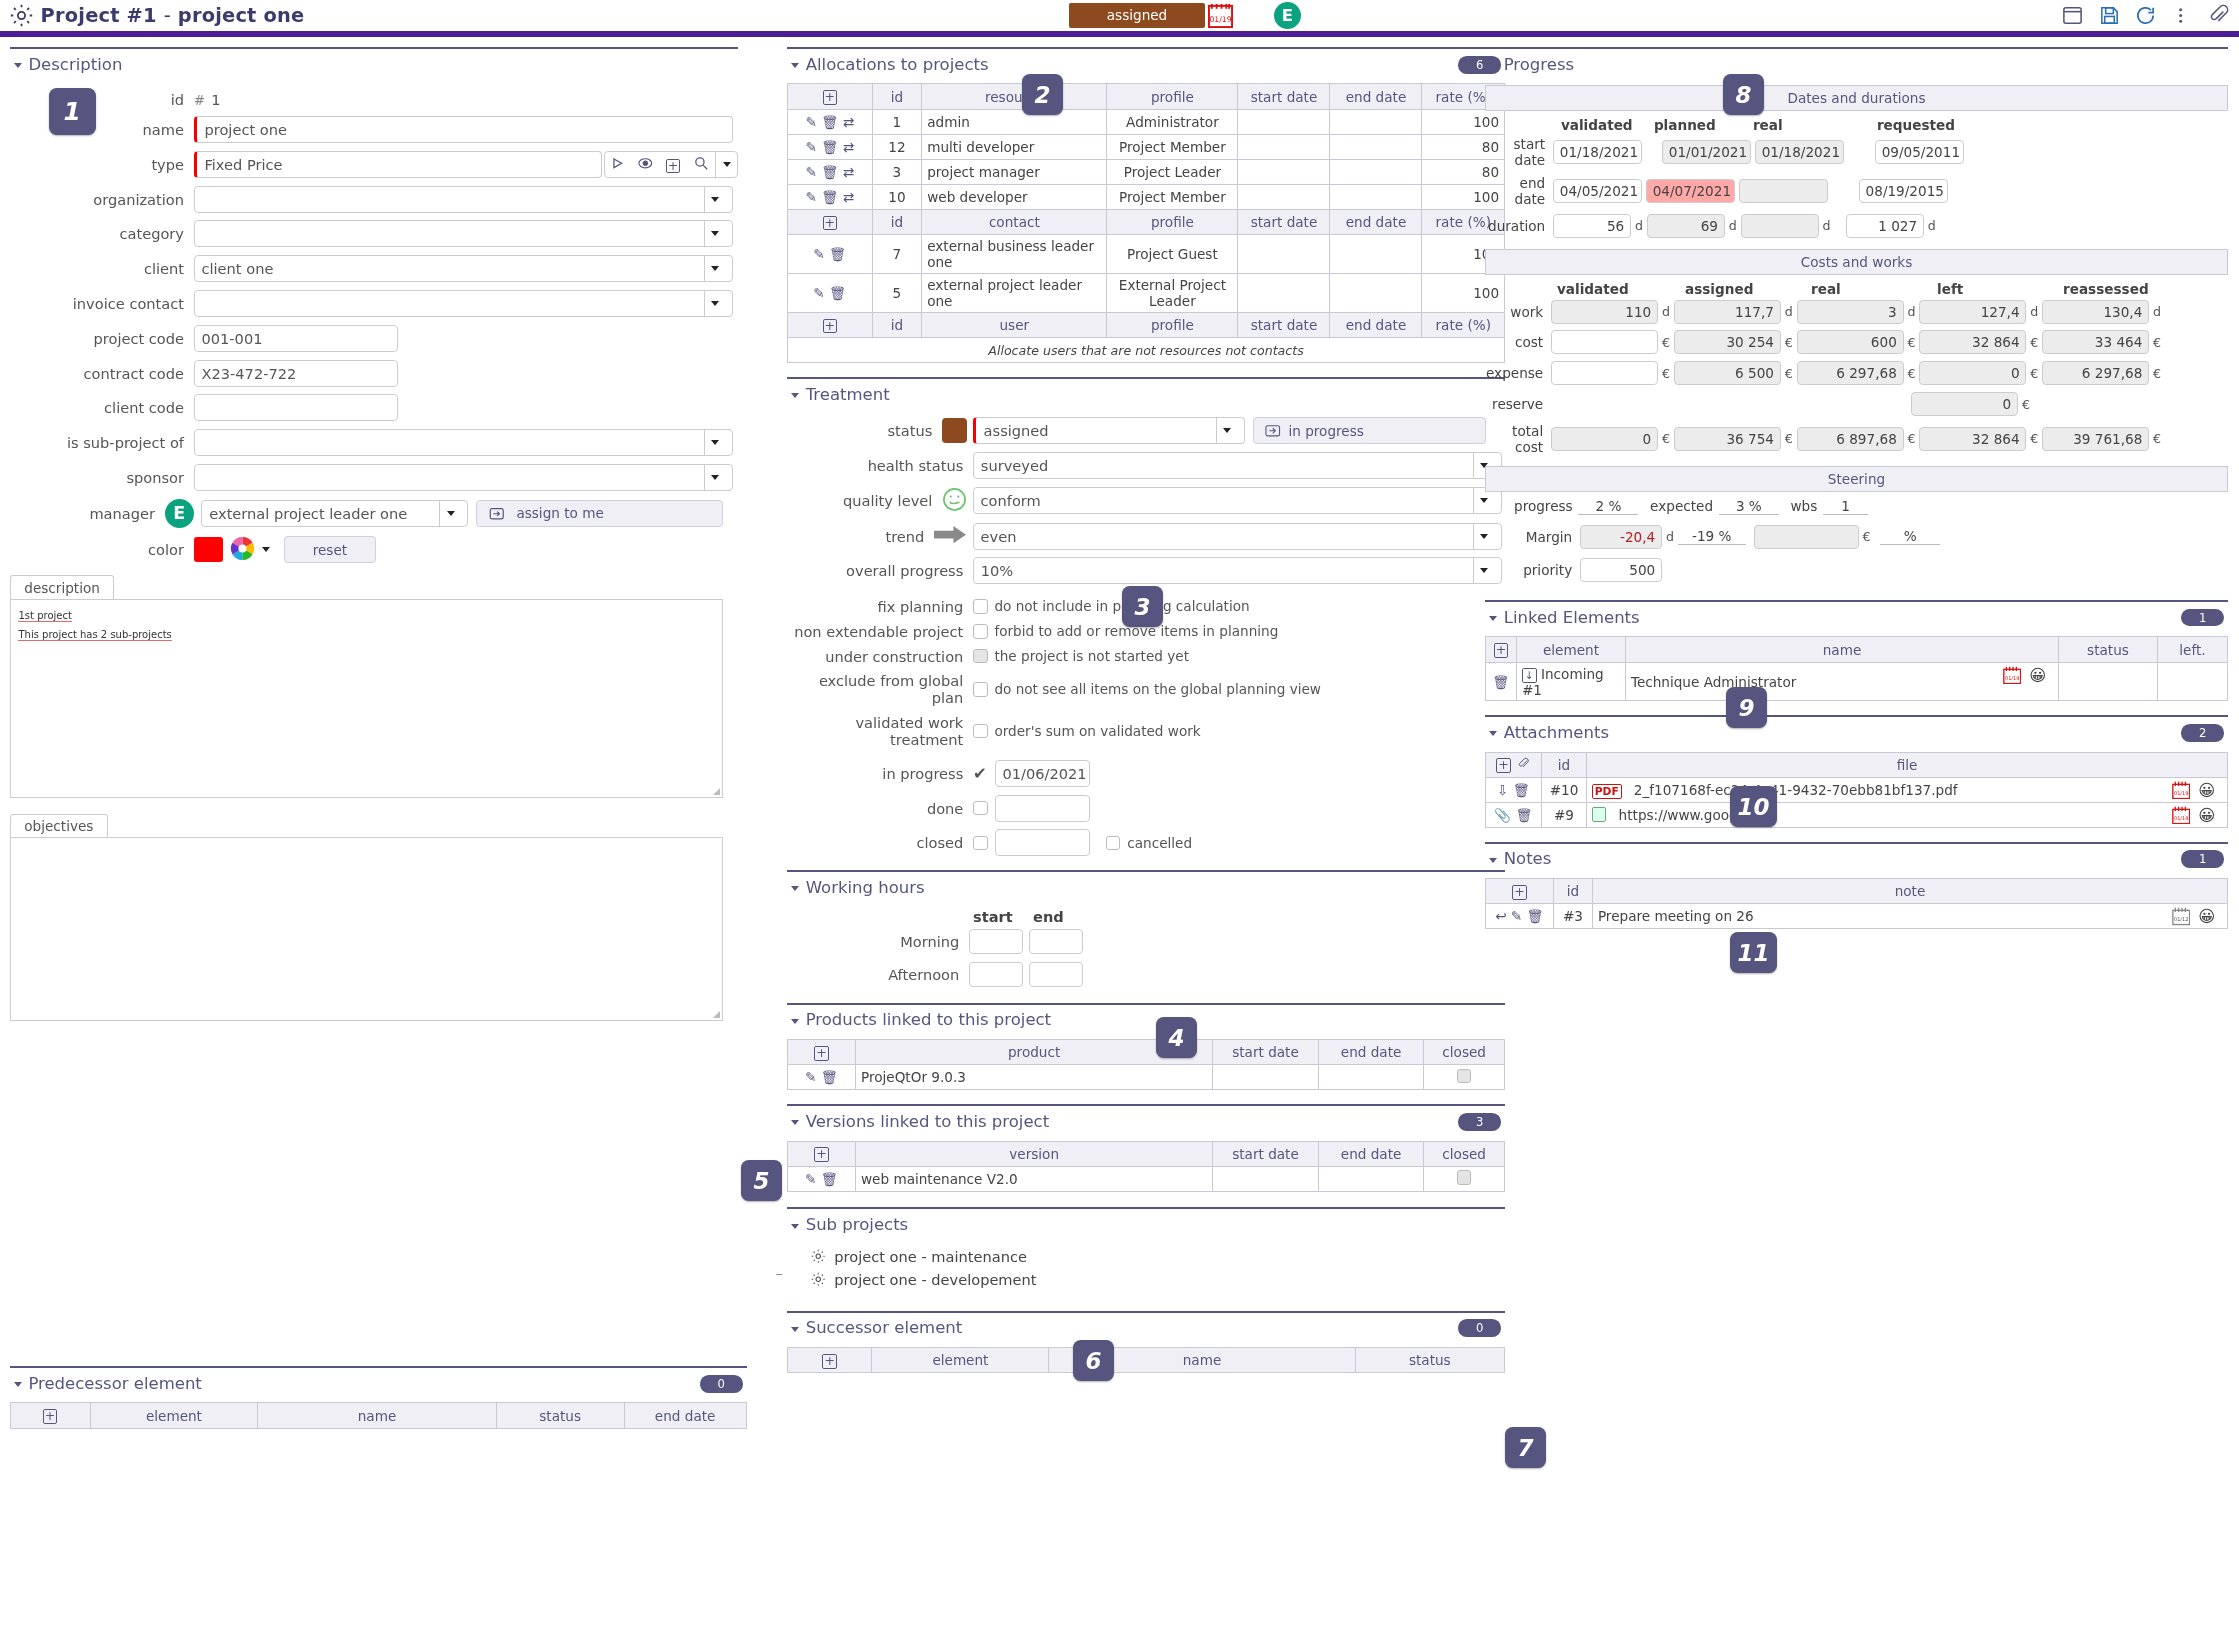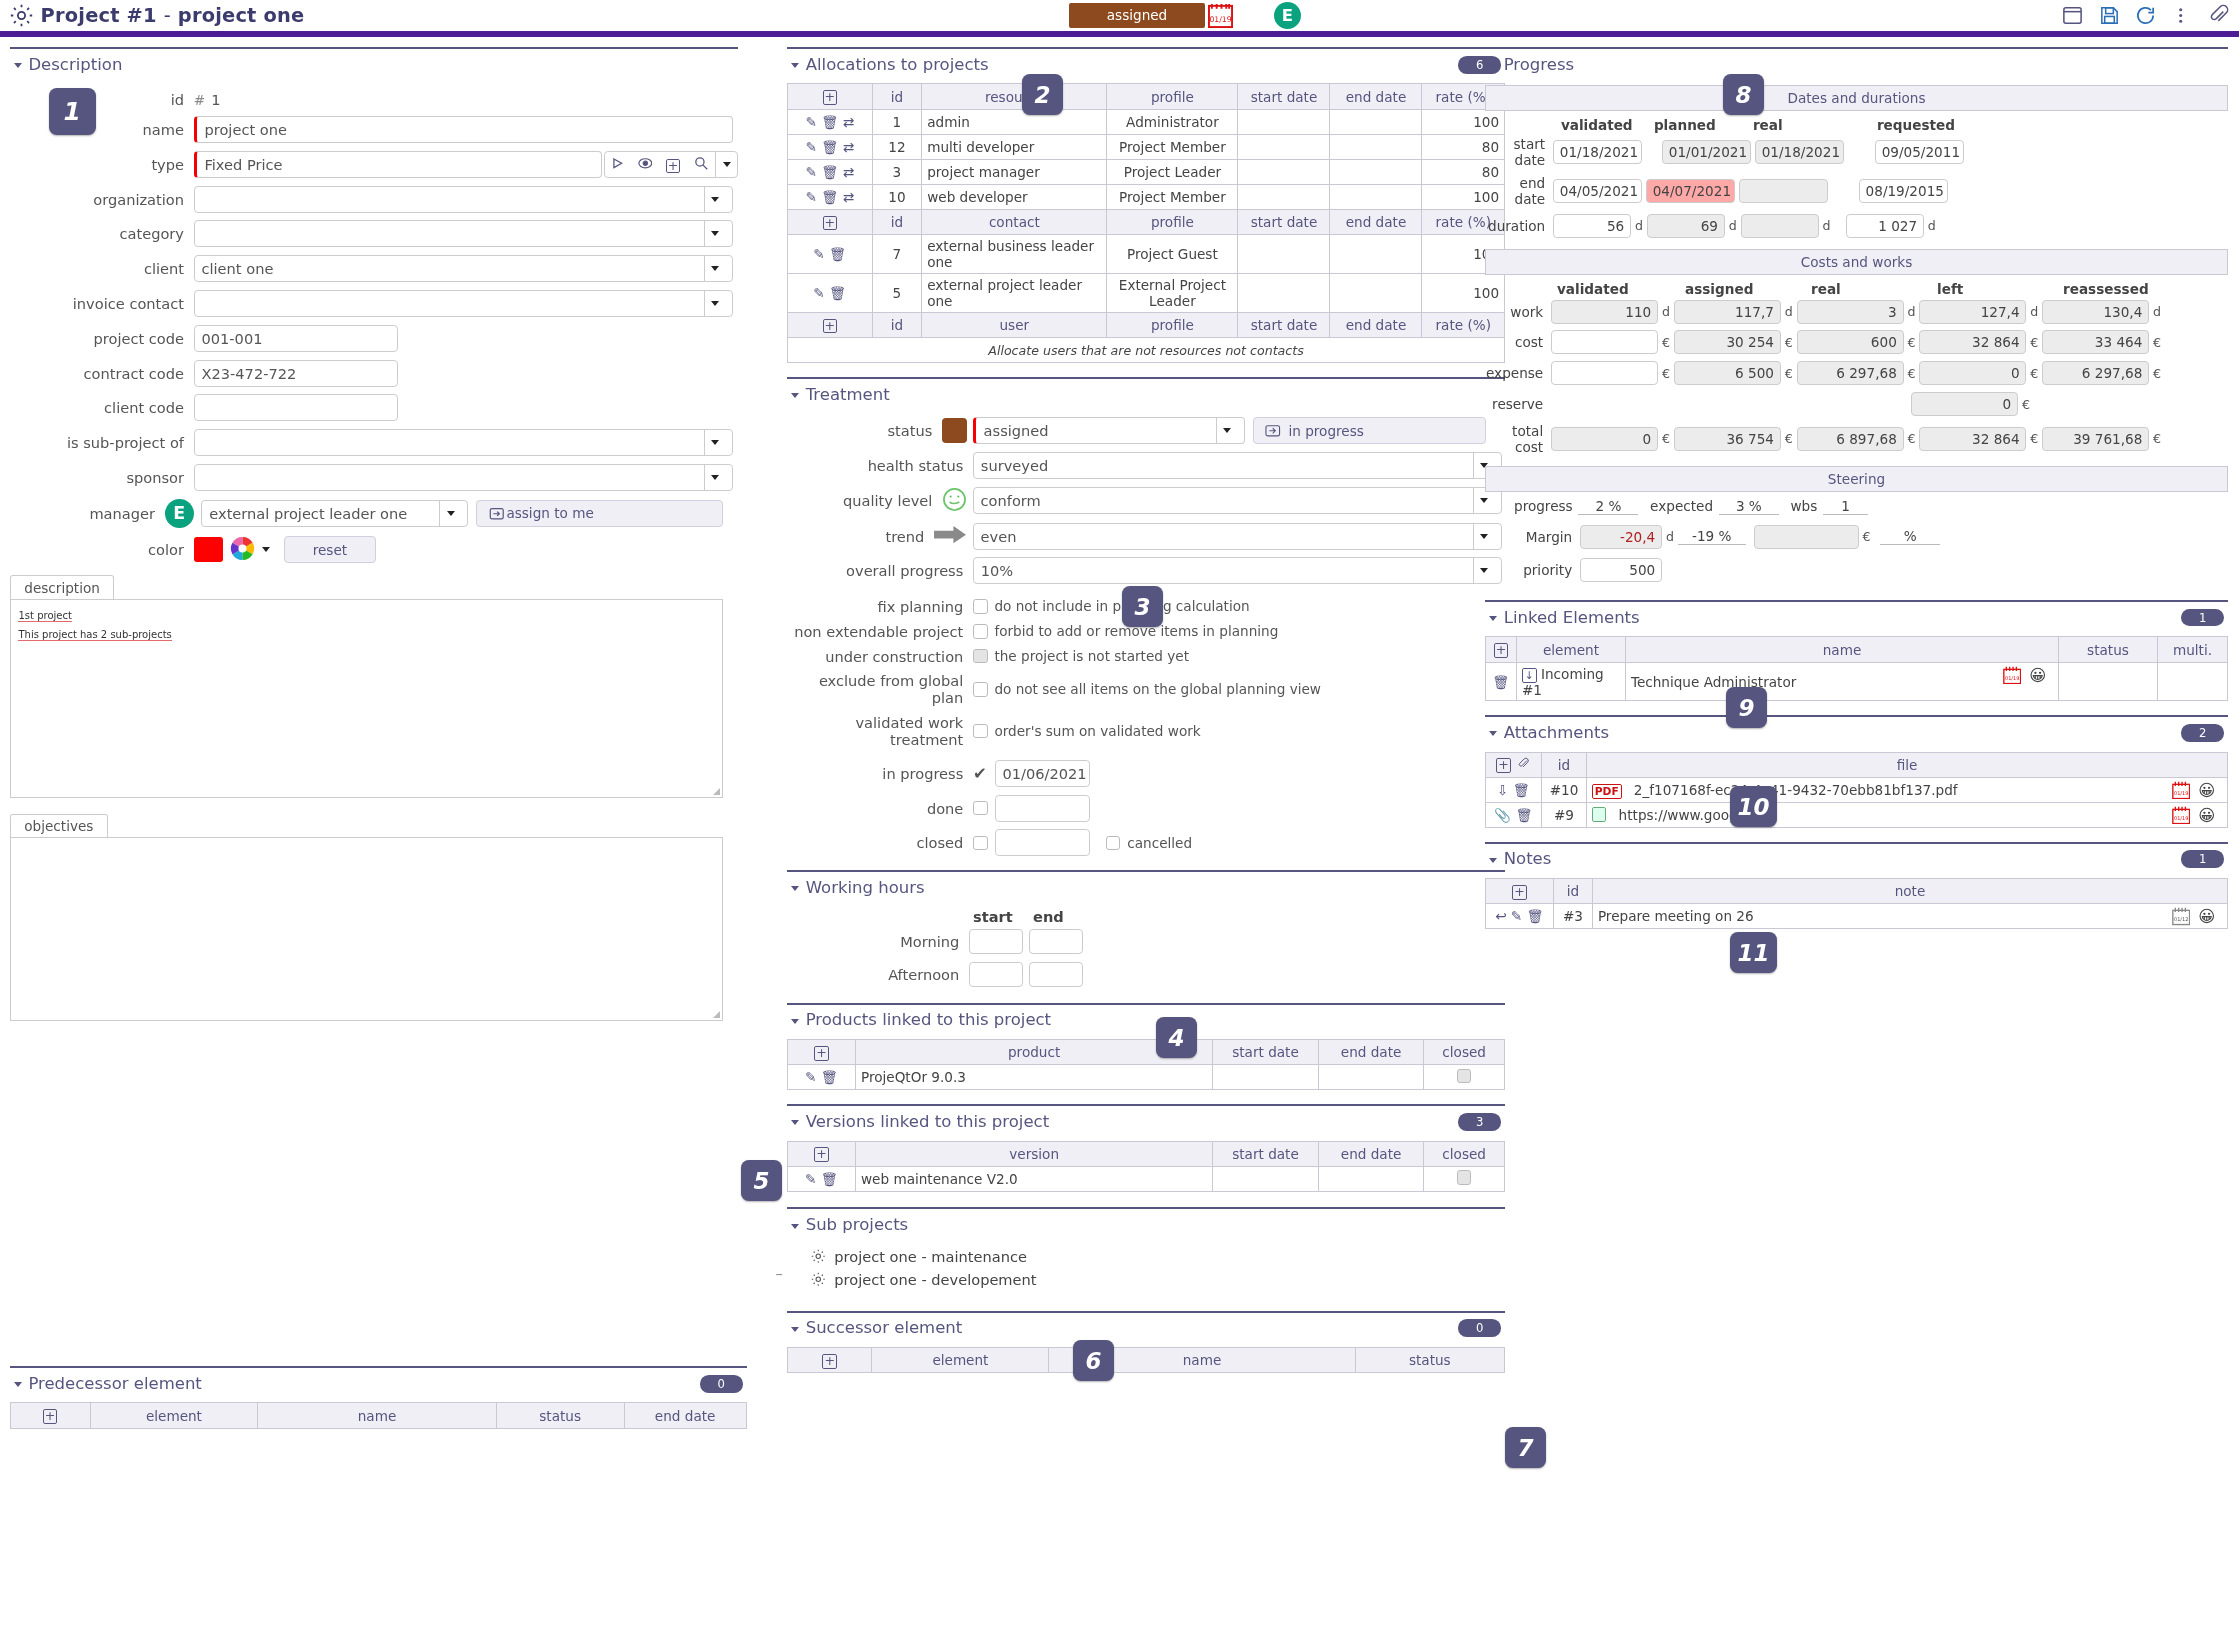--- a/index.html
+++ b/index.html
@@ -310,21 +310,21 @@
 
     <div class="frow">
       <div class="flabel" style="width:155px;">manager</div>
       <div style="width:29px;height:29px;border-radius:50%;background:#0ba37f;color:#fff;font-weight:bold;font-size:17.5px;display:flex;align-items:center;justify-content:center;margin-right:7.8px;">E</div>
       <div class="fin" style="width:267px;justify-content:space-between;">
         <span>external project leader one</span>
           <span class="sel-arrow">
             <span class="caret-dn"></span>
           </span>
         </div>
-      <div style="margin-left:7.8px;display:flex;align-items:center;gap:2px;background:#f0eff5;border:1px solid #cfcfdd;border-radius:3.9px;height:27px;padding:0 11.6px;width:247px;">
+      <div style="margin-left:7.8px;display:flex;align-items:center;gap:12px;background:#f0eff5;border:1px solid #cfcfdd;border-radius:3.9px;height:27px;padding:0 11.6px;width:247px;">
         <svg width="15.5" height="15.5" viewBox="0 0 18 18" fill="none" stroke="#55557f" stroke-width="1.4">
             <rect x="1.5" y="3" width="15" height="12" rx="2"></rect>
             <path d="M5 9h7M9.5 6.5L12 9l-2.5 2.5"></path>
           </svg>
         <span style="font-size:13.6px;color:#55557f;">assign to me</span>
       </div>
     </div>
 
     <div class="frow">
       <div class="flabel" style="width:184px;">color</div>
@@ -876,21 +876,21 @@
     <span class="badge">1</span>
   </div>
   <div class="stepnum" style="left:241px; top:640px; width:41px; height:41px; font-size:23px;">9</div>
   <table class="grid" style="margin-top:5.8px;">
     <tbody>
         <tr>
       <th style="width:31px;"><span class="plusbox">+</span></th>
       <th style="width:109px;">element</th>
       <th>name</th>
       <th style="width:99px;">status</th>
-      <th style="width:70px;">multi.</th>
+      <th style="width:70px;">left.</th>
     </tr>
     <tr>
       <td class="tc"><span class="icbtn">🗑</span></td>
       <td>
         <span style="border:1px solid #55557f;color:#55557f;font-size:10.7px;padding:0 1.9px;border-radius:1.9px;">↓</span>
         <span>Incoming #1</span></td>
       <td style="position:relative;">
         <span>Technique Administrator</span>
         <span style="position:absolute;right:37px;top:2.9px;">
           <svg width="18.4" height="18.4" viewBox="0 0 22 22" style="font-size:14px">

